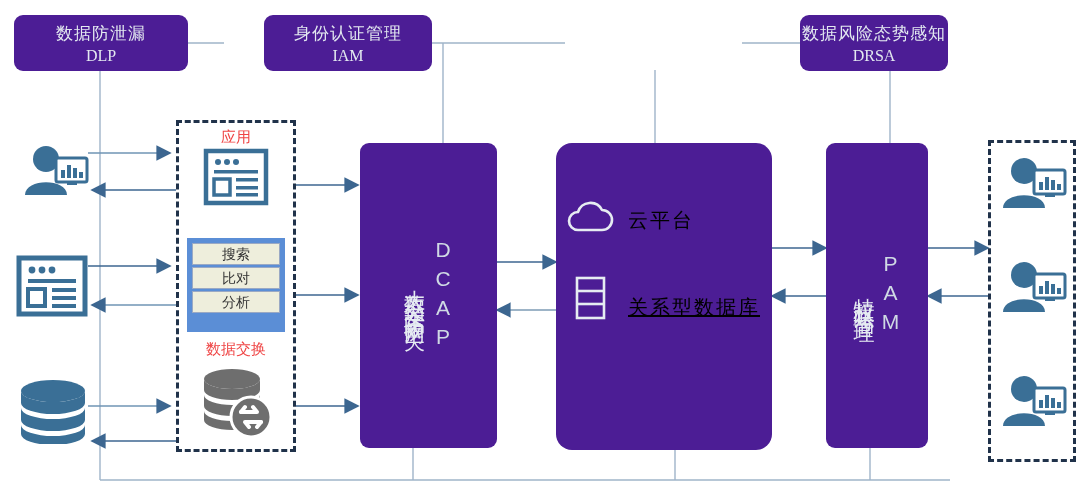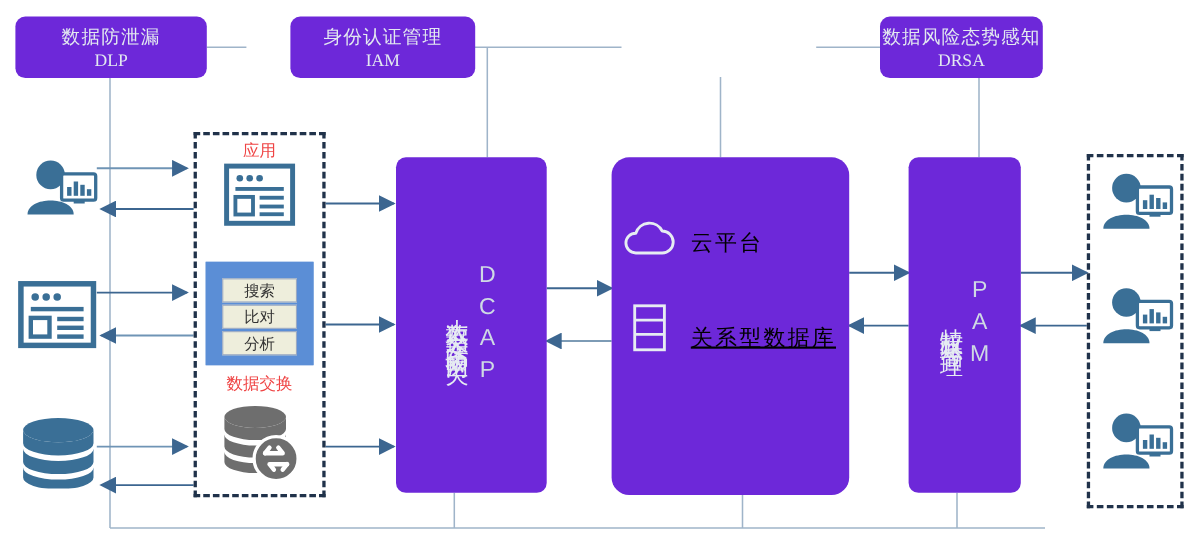--- a/index.html
+++ b/index.html
@@ -1,37 +1,37 @@
 <!DOCTYPE html>
 <html><head>
 <meta charset="utf-8">
 <style>
   html,body{margin:0;padding:0;background:#ffffff;}
   body{width:1080px;height:501px;overflow:hidden;
        font-family:"Liberation Sans","DejaVu Sans",sans-serif;}
   #stage{position:relative;width:1080px;height:501px;background:#fff;}
   svg.layer{position:absolute;left:0;top:0;width:1080px;height:501px;}
 
-  .box{position:absolute;background:#6d28d9;border-radius:9px;
+  .box{position:absolute;background:#4c1d95;border-radius:9px;
        display:flex;align-items:center;justify-content:center;
        color:#dfe6ee;box-sizing:border-box;}
   .box-top{height:56px;flex-direction:column;gap:2px;}
   .box-top .cn{font-size:17px;letter-spacing:1px;color:#e3e9f0;}
   .box-top .en{font-size:16px;color:#e3e9f0;font-family:"Liberation Serif","DejaVu Serif",serif;}
 
   .vbox{writing-mode:vertical-rl;text-orientation:upright;}
   .vcn{font-size:21px;letter-spacing:5px;color:#e6ecf2;line-height:1.05;}
   .ven{font-size:21px;letter-spacing:6px;color:#cfd9e4;line-height:1.05;}
 
   .dashed{position:absolute;border:3px dashed #20324a;box-sizing:border-box;background:transparent;}
 
   .lbl{position:absolute;color:#ef4444;font-size:15px;text-align:center;white-space:nowrap;}
 
   .svcbox{position:absolute;border:3px solid #5b8ed6;background:#5b8ed6;
-          box-sizing:border-box;padding:12px;display:flex;flex-direction:column;gap:2px;}
+          box-sizing:border-box;padding:2px;display:flex;flex-direction:column;gap:2px;}
   .svccell{background:#eeeedc;border:1px solid #9aa9c4;color:#333;
            font-size:14px;text-align:center;line-height:20px;height:20px;}
 
   .platrow{position:absolute;display:flex;align-items:flex-end;gap:14px;color:#000000;font-size:20px;letter-spacing:2px;}
 
   .icon{display:block;}
 </style>
 </head>
 <body>
 

